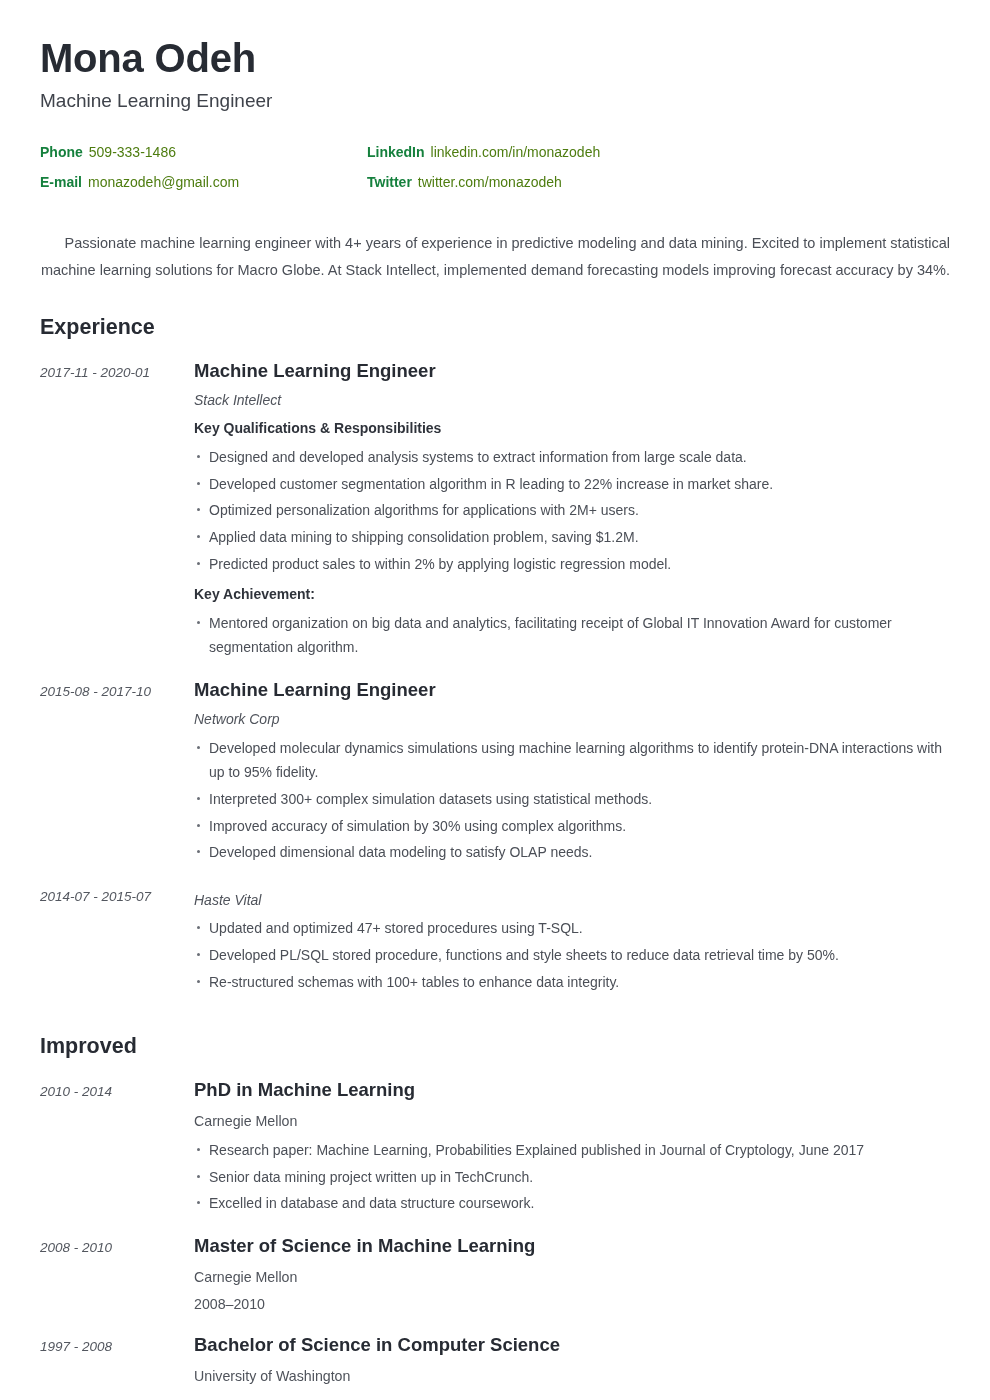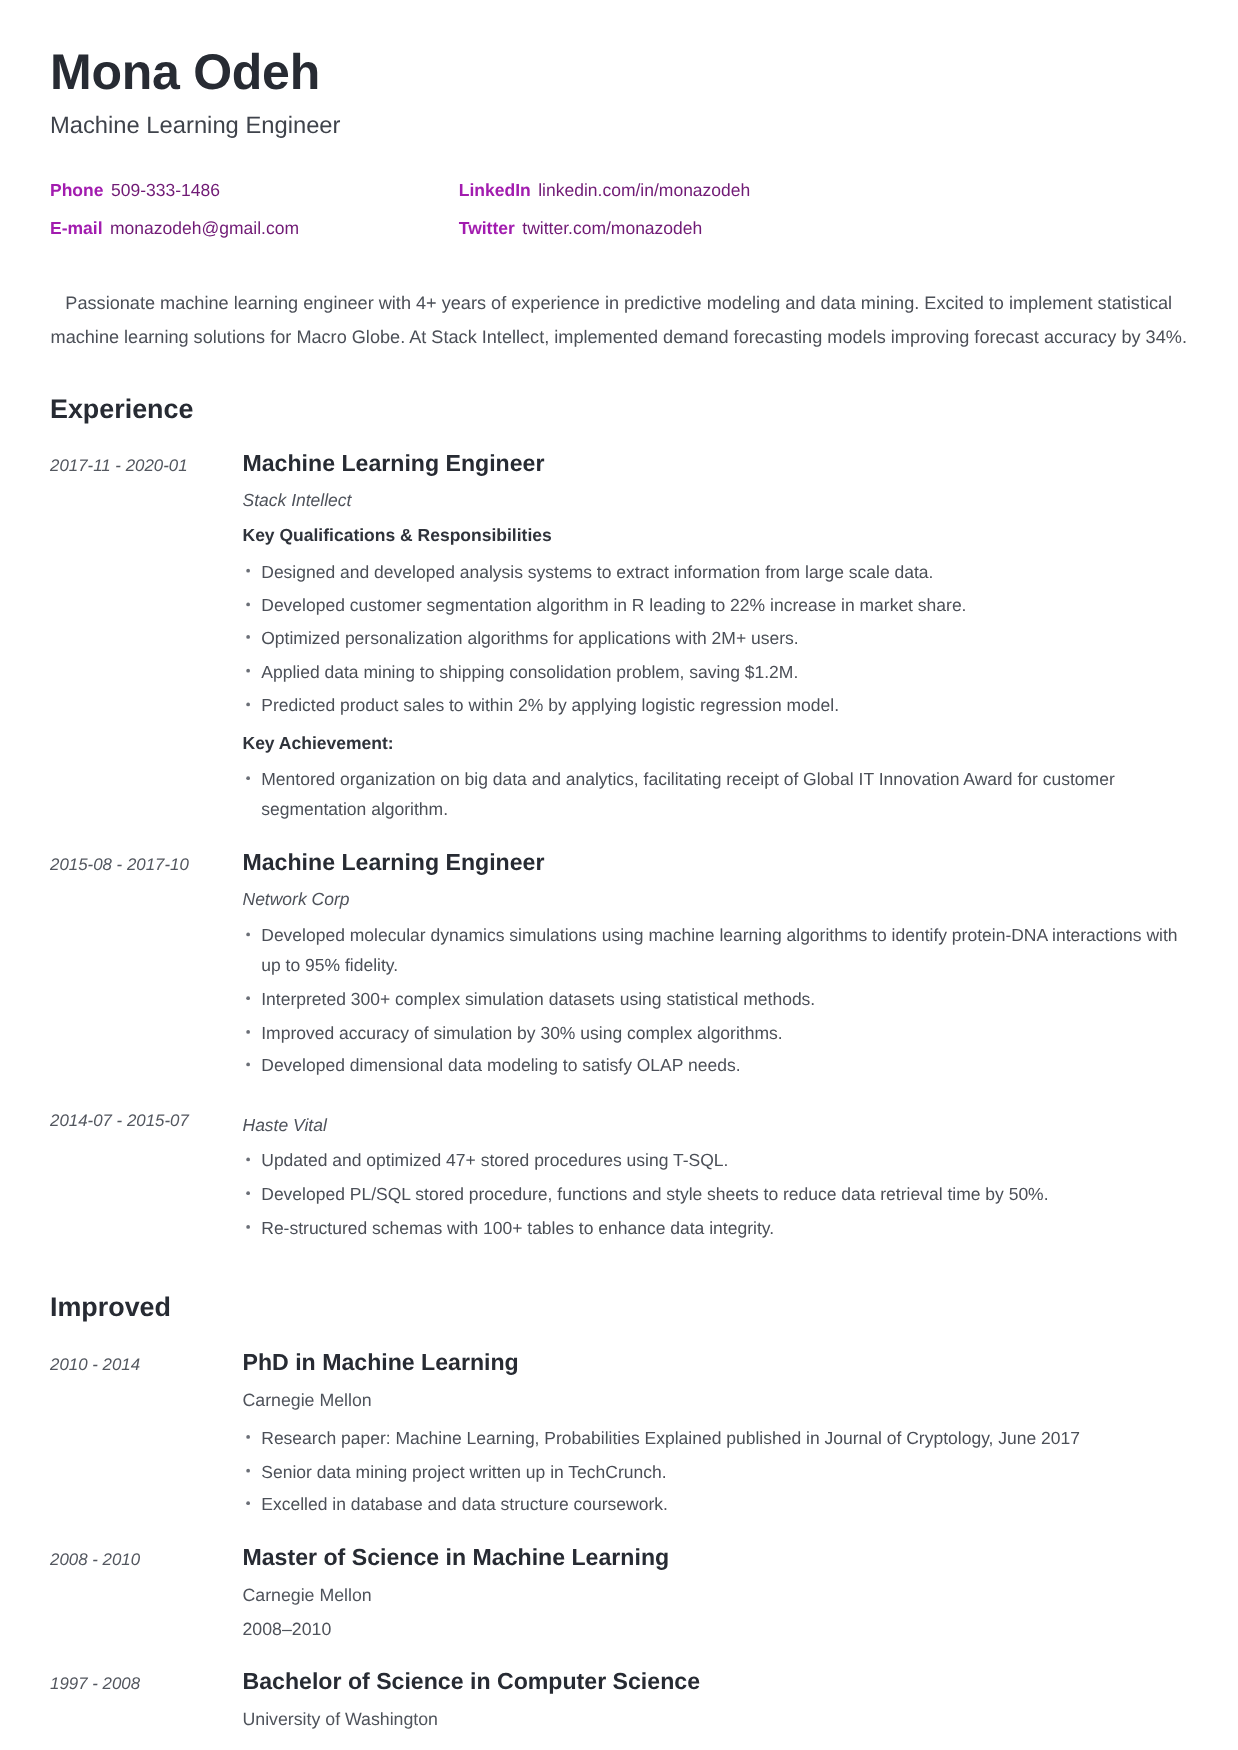--- a/index.html
+++ b/index.html
@@ -50,34 +50,34 @@
 
   .contact-cell {
     font-size: 14px;
     color: #4b4f57;
     line-height: 1.35;
     white-space: nowrap;
   }
 
   .contact-label {
     font-weight: bold;
-    color: #a21caf;
+    color: #15803d;
     margin-right: 6px;
   }
 
-  .contact-value { color: #701a75; }
+  .contact-value { color: #4d7c0f; }
 
   
   .summary {
     margin-top: 38px;
     font-size: 14.5px;
     line-height: 1.82;
     color: #4b4f57;
     max-width: 910px;
-    text-align: center;
+    text-align: right;
   }
 
   
   .section { margin-top: 32px; }
   .section-education { margin-top: 40px; }
 
   .section-heading {
     font-size: 21.5px;
     font-weight: bold;
     color: #272b33;

